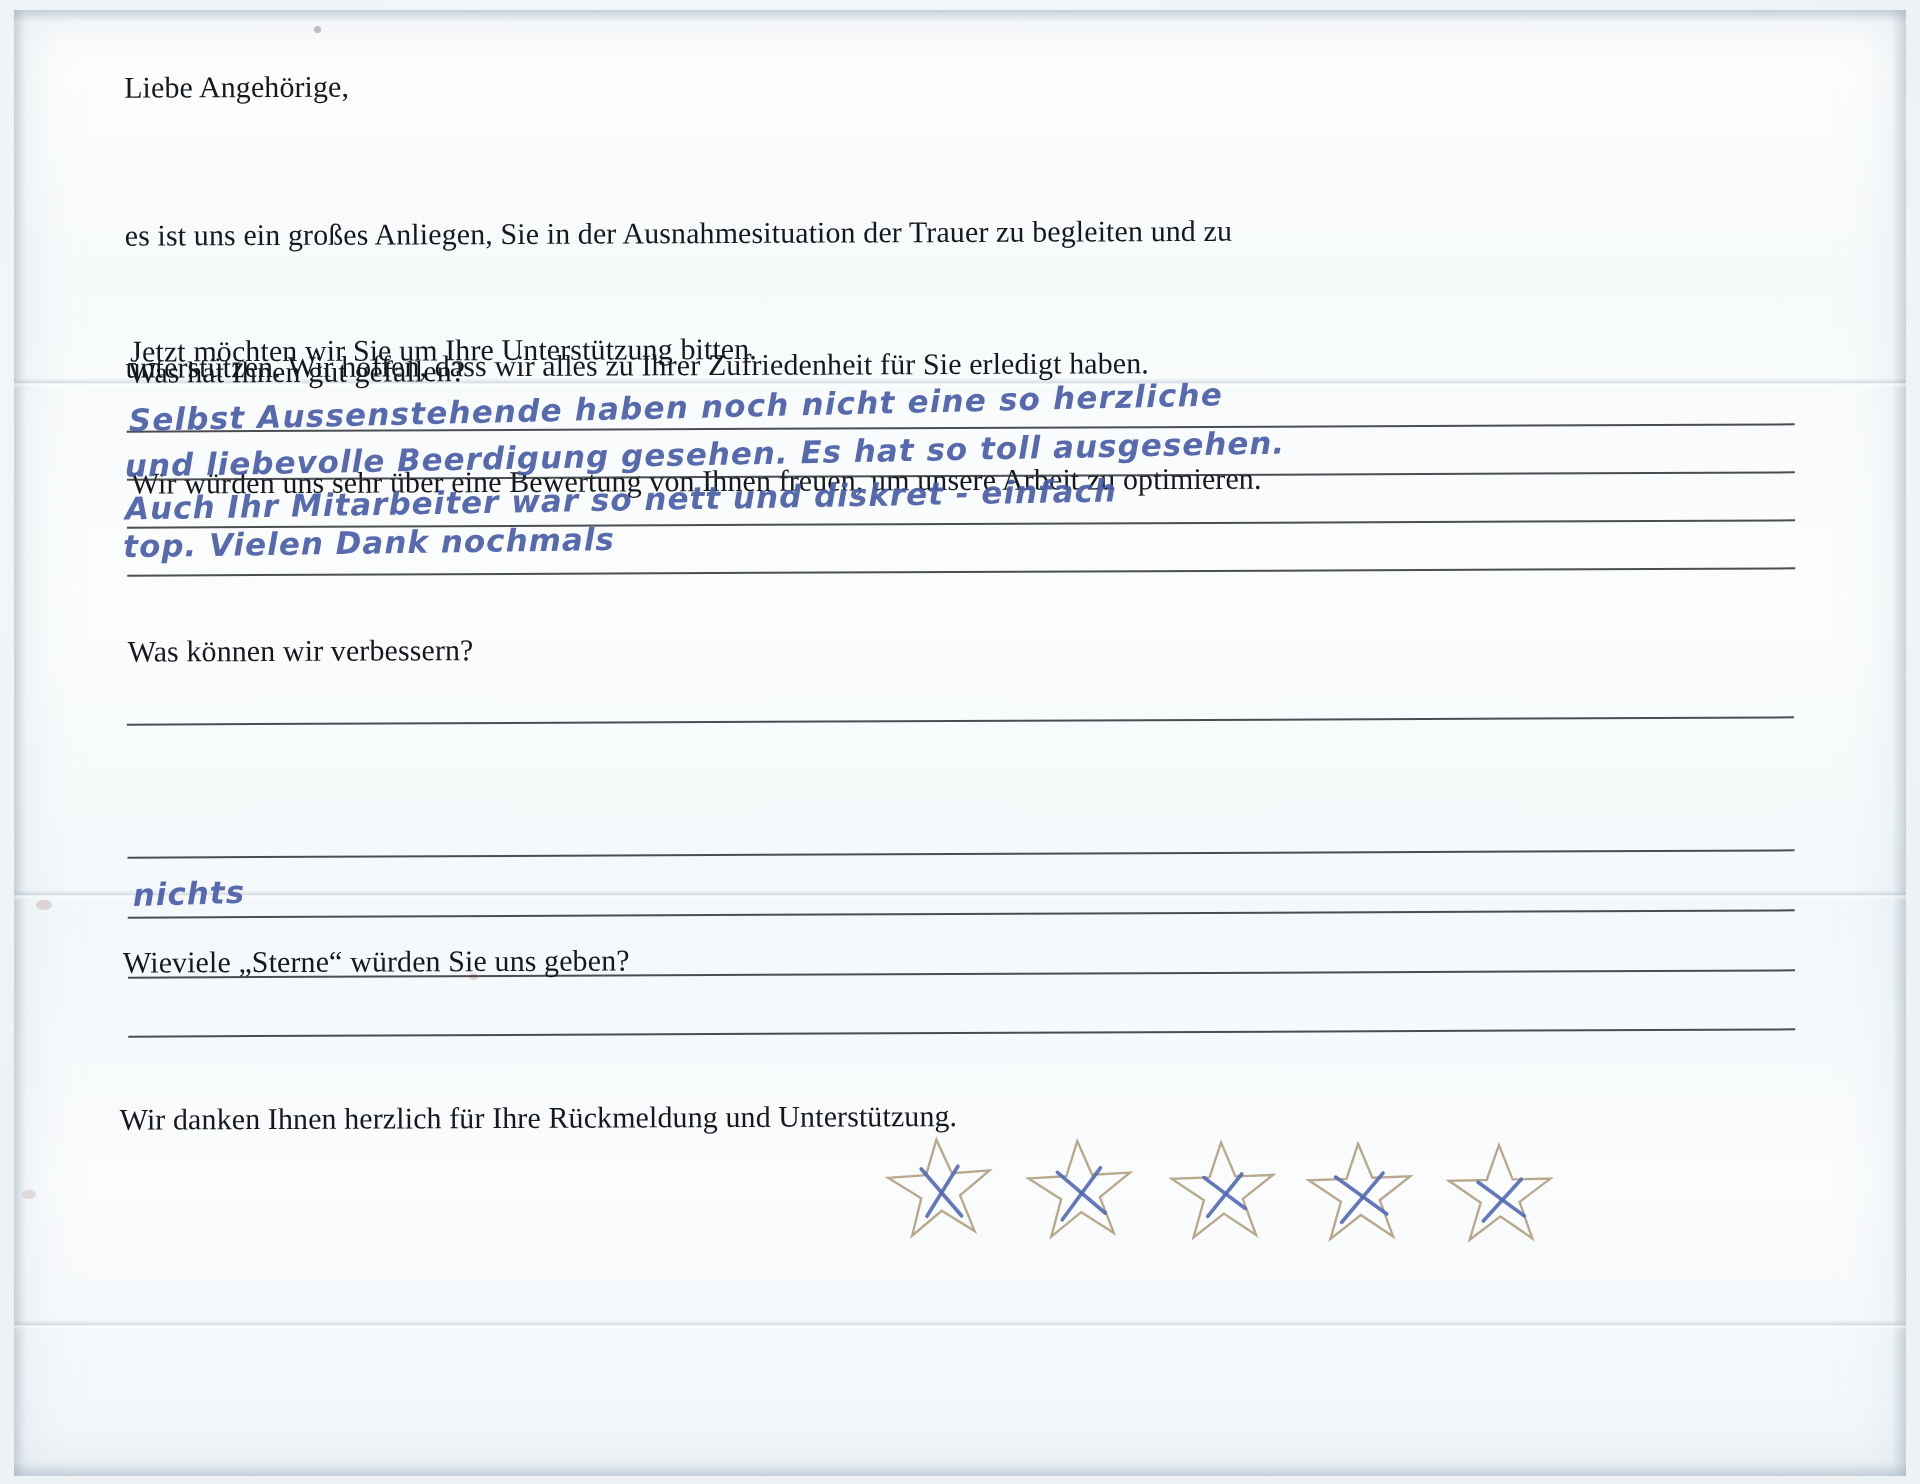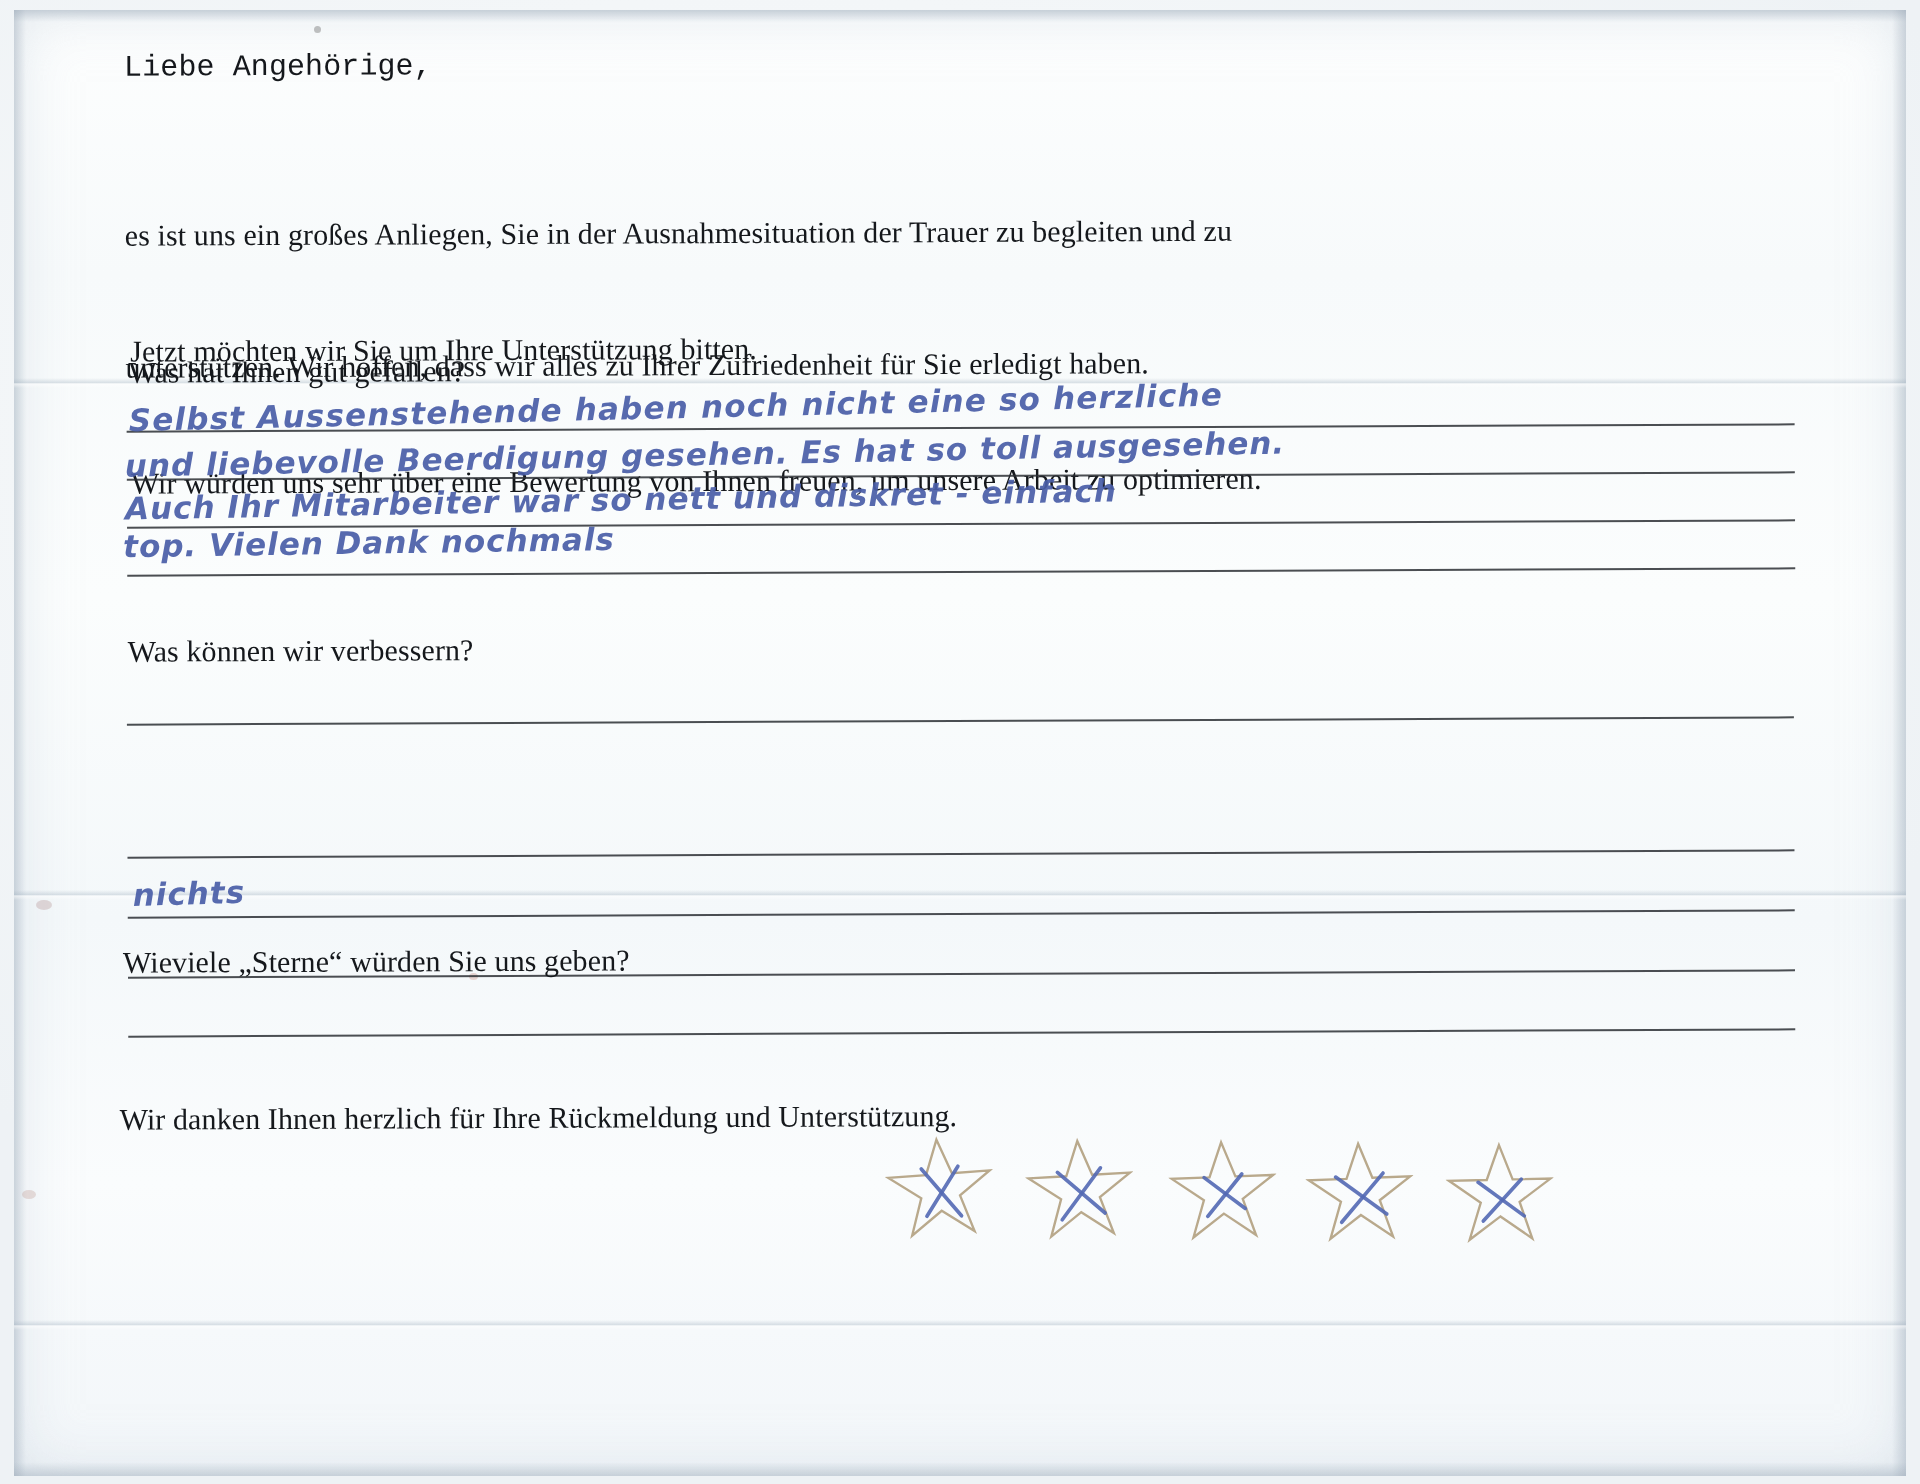--- a/index.html
+++ b/index.html
@@ -69,21 +69,21 @@
   
   .printed {
     position: absolute;
     color: #15181c;
     font-family: "Liberation Serif", serif;
     font-size: 30px;
     line-height: 44px;
     white-space: pre;
     letter-spacing: .1px;
   }
-  .p-greeting { left: 113px; top: 32px; font-family: Liberation Mono, monospace; }
+  .p-greeting { left: 113px; top: 52px; }
   .p-intro    { left: 113px; top: 112px; }
   .p-request  { left: 118px; top: 228px; }
   .q1         { left: 116px; top: 337px; }
   .q2         { left: 114px; top: 616px; }
   .q3         { left: 108px; top: 927px; }
   .p-thanks   { left: 104px; top: 1084px; }
 
   
   .tilt { transform: rotate(-0.25deg); transform-origin: 50% 50%; }
 

